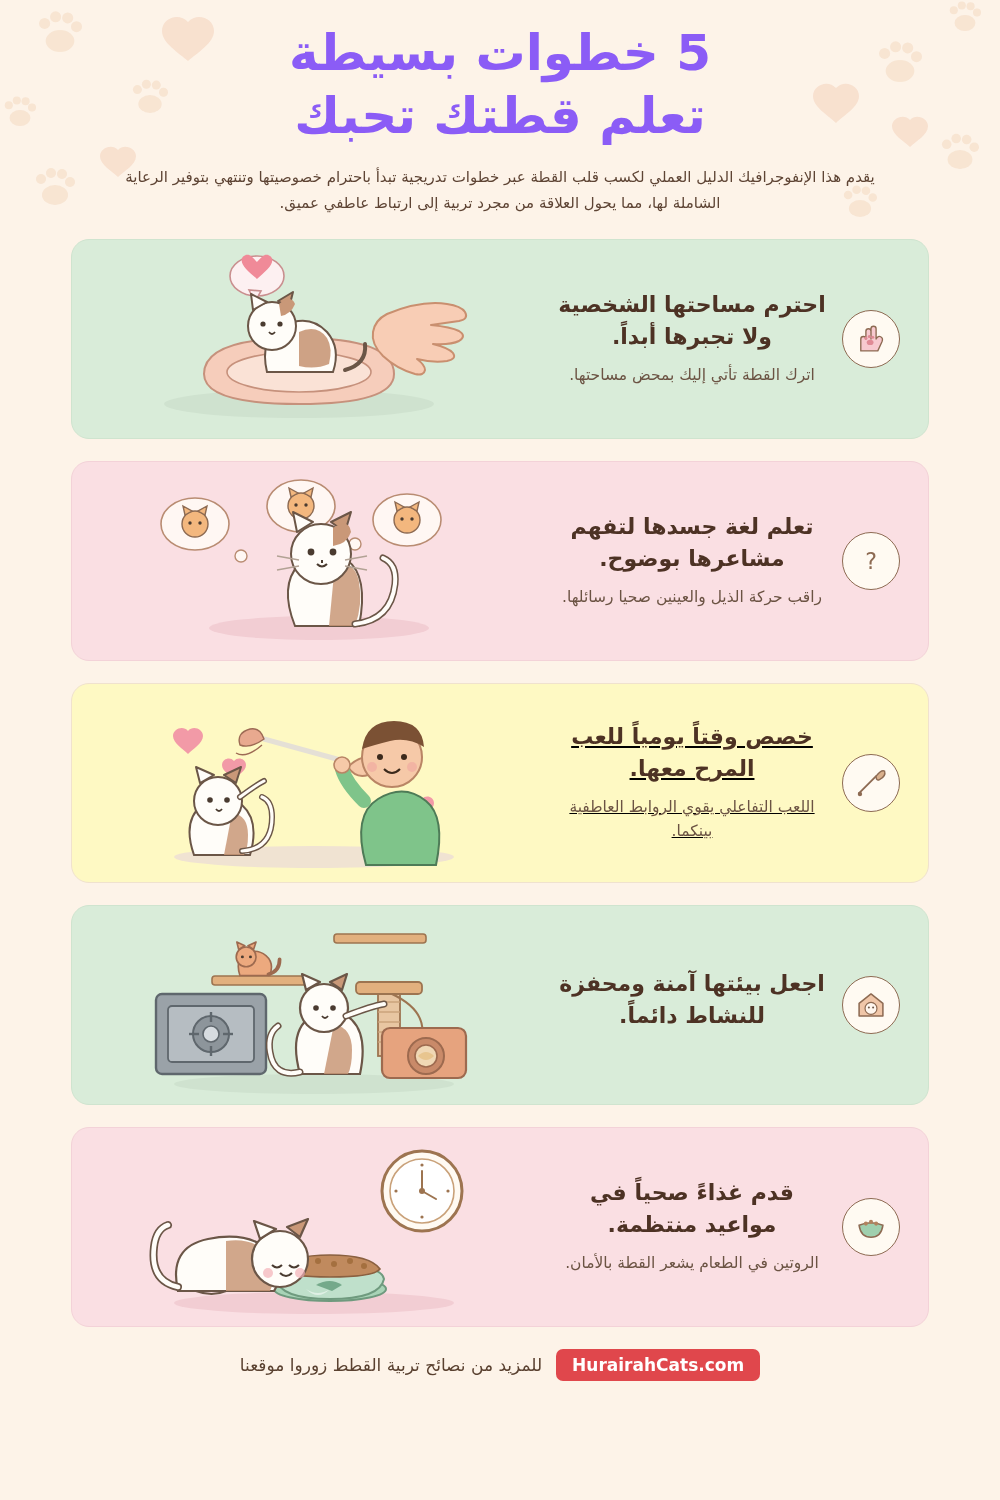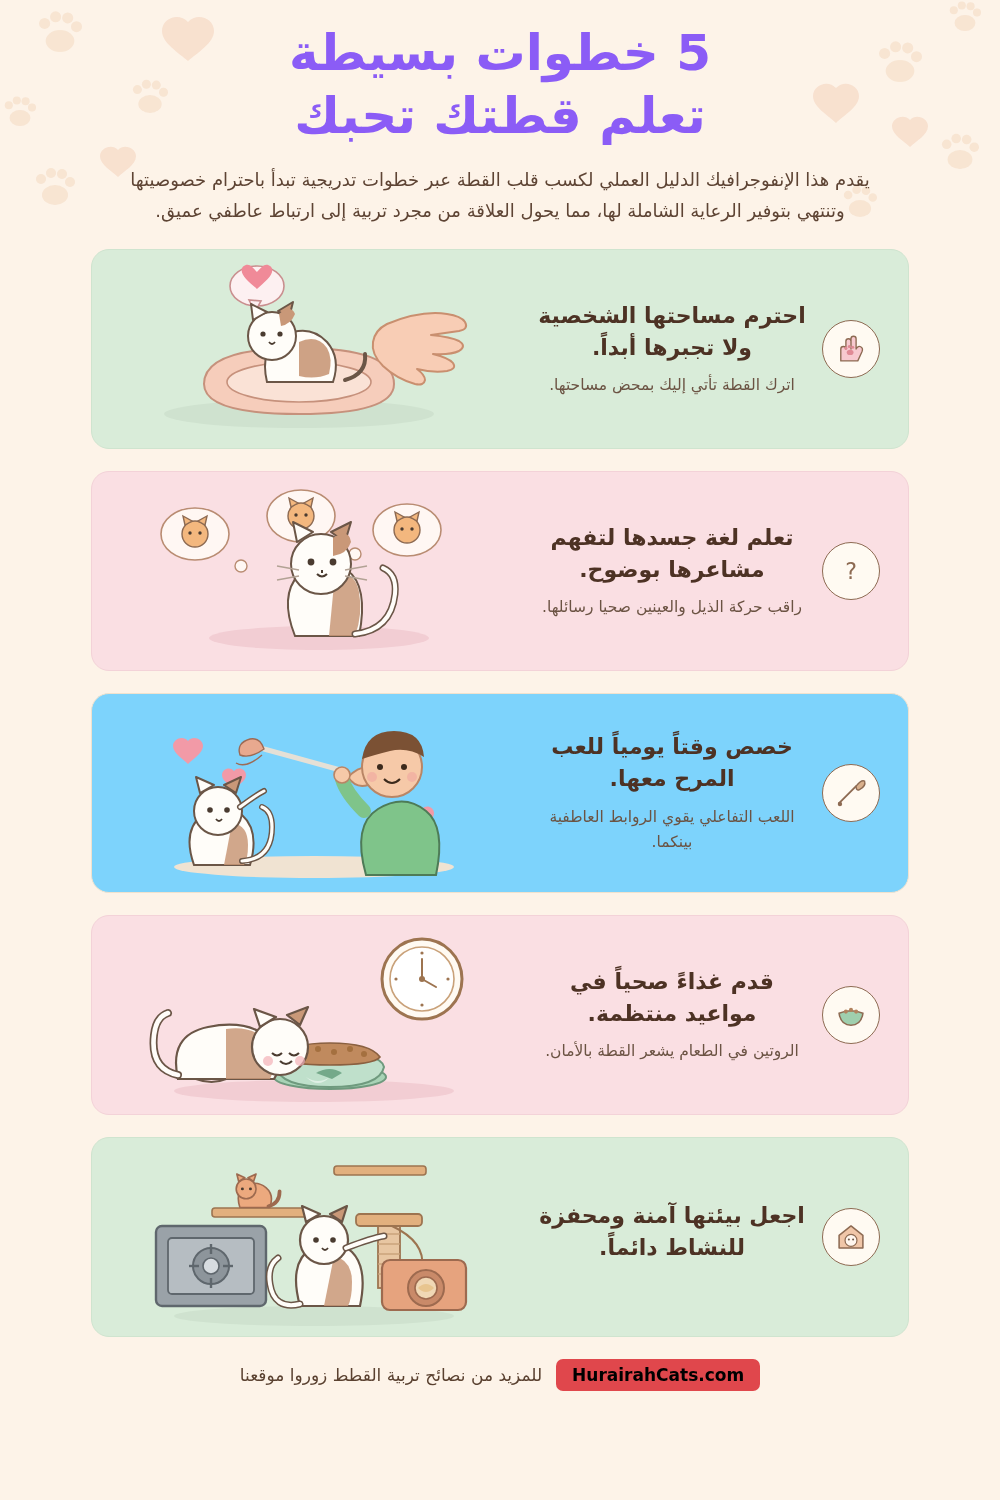--- a/index.html
+++ b/index.html
@@ -17,38 +17,38 @@
 
   
   .header { position: relative; z-index: 2; padding: 22px 60px 0; text-align: center; }
   .title {
     font-size: 50px; font-weight: bold; color: #8b5cf6;
     line-height: 1.25; letter-spacing: 0px;
   }
   .title .line { display: block; }
   .intro {
     margin: 18px auto 16px; max-width: 790px;
-    font-size: 18px; line-height: 1.72; color: #5e4434;
+    font-size: 15px; line-height: 1.72; color: #5e4434;
   }
 
   
-  .steps { position: relative; z-index: 2; margin-top: 22px; padding: 0 91px; }
+  .steps { position: relative; z-index: 2; margin-top: 22px; padding: 0 71px; }
   .step {
     position: relative;
     border-radius: 18px;
     margin-bottom: 22px;
     display: flex;
     align-items: center;
     min-height: 196px;
     padding: 14px 22px 14px 14px;
     border: 1px solid rgba(0,0,0,.06);
   }
   .step.green { background: #d9ecd9; border-color:#cfe4cf; }
   .step.pink  { background: #fadfe3; border-color:#f3d2d8; }
-  .step.cream { background: #7dd3fc; border-color:#f0e2ce; }
+  .step.cream { background: #fef9c3; border-color:#f0e2ce;text-decoration:underline; }
 
   .badge {
     width: 58px; height: 58px; border-radius: 50%;
     border: 1.6px solid #8d6a52;
     background: #fffaf2;
     display: flex; align-items: center; justify-content: center;
     flex: 0 0 58px;
     margin-inline-start: 6px;
   }
   .text-col {
@@ -70,21 +70,21 @@
   }
 
   
   .footer {
     position: relative; z-index: 2;
     display: flex; align-items: center; justify-content: center; gap: 14px;
     margin-top: 6px;
     font-size: 17px; color: #5a4130;
   }
   .brand {
-    background: #e0474c; color: #000000;
+    background: #e0474c; color: #ffffff;
     font-weight: bold; font-size: 17px;
     padding: 6px 16px; border-radius: 7px;
     direction: ltr;
   }
 </style>
 </head>
 <body>
 
 <div class="bg-deco">
   <svg width="1000" height="1500" viewBox="0 0 1000 1500" style="position:absolute;inset:0">
@@ -330,20 +330,96 @@
           <circle cx="84" cy="100" r="24" fill="#fffdf9" stroke="#6b5647" stroke-width="2"></circle>
           <path d="M66 82 l-4-16 l18 8z" fill="#fffdf9" stroke="#6b5647" stroke-width="2" stroke-linejoin="round"></path>
           <path d="M102 82 l5-16 l-17 8z" fill="#c99878" stroke="#6b5647" stroke-width="2" stroke-linejoin="round"></path>
           <circle cx="76" cy="99" r="2.8" fill="#4a3b30"></circle>
           <circle cx="93" cy="99" r="2.8" fill="#4a3b30"></circle>
           <path d="M82 108 q3 4 6 0" stroke="#4a3b30" stroke-width="1.8" fill="none"></path>
           <path d="M108 150 q30 -2 30 -34 q0 -16 -10 -20" stroke="#6b5647" stroke-width="6" fill="none" stroke-linecap="round"></path>
           <path d="M108 150 q30 -2 30 -34 q0 -16 -10 -20" stroke="#fffdf9" stroke-width="3.2" fill="none" stroke-linecap="round"></path>
           <path d="M106 96 q16 -12 24 -16" stroke="#6b5647" stroke-width="6" fill="none" stroke-linecap="round"></path>
           <path d="M106 96 q16 -12 24 -16" stroke="#fffdf9" stroke-width="3" fill="none" stroke-linecap="round"></path>
+        </g>
+      </svg>
+    </div>
+  </div>
+
+  <div class="step green">
+    <div class="badge">
+      <svg width="34" height="34" viewBox="0 0 40 40">
+        <path d="M6 18 L20 7 L34 18 V33 H6z" fill="#f0c6a8" stroke="#8d6a52" stroke-width="1.8" stroke-linejoin="round"></path>
+        <circle cx="20" cy="24" r="7" fill="#fff6ee" stroke="#8d6a52" stroke-width="1.4"></circle>
+        <circle cx="17.5" cy="23" r="1.2" fill="#6b5647"></circle>
+          <circle cx="22.5" cy="23" r="1.2" fill="#6b5647"></circle>
+      </svg>
+    </div>
+    <div class="text-col">
+      <div class="step-title">اجعل بيئتها آمنة ومحفزة للنشاط دائماً.</div>
+      <div class="step-sub"></div>
+    </div>
+    <div class="art">
+      <svg width="360" height="178" viewBox="0 0 360 178">
+        <ellipse cx="180" cy="168" rx="140" ry="10" fill="#cfe2cf"></ellipse>
+
+        <rect x="200" y="18" width="92" height="9" rx="3" fill="#e2b07e" stroke="#9d7450" stroke-width="1.6"></rect>
+
+        <rect x="78" y="60" width="96" height="9" rx="3" fill="#e2b07e" stroke="#9d7450" stroke-width="1.6"></rect>
+        <g transform="translate(96,26) scale(0.62)">
+          <path d="M16 54 q-8-24 8-34 q18-11 34 2 q14 12 6 32z" fill="#eca97e" stroke="#9d6a4f" stroke-width="2.6"></path>
+          <circle cx="26" cy="24" r="16" fill="#eca97e" stroke="#9d6a4f" stroke-width="2.6"></circle>
+          <path d="M14 12 l-3-12 l13 6z" fill="#eca97e" stroke="#9d6a4f" stroke-width="2.6" stroke-linejoin="round"></path>
+          <path d="M38 12 l4-12 l-13 6z" fill="#eca97e" stroke="#9d6a4f" stroke-width="2.6" stroke-linejoin="round"></path>
+          <circle cx="20" cy="24" r="2.4" fill="#4a3b30"></circle>
+            <circle cx="33" cy="24" r="2.4" fill="#4a3b30"></circle>
+          <path d="M62 52 q18 -4 18 -24" stroke="#9d6a4f" stroke-width="6" fill="none" stroke-linecap="round"></path>
+        </g>
+
+        <rect x="22" y="78" width="110" height="80" rx="6" fill="#9aa2a8" stroke="#5f676d" stroke-width="2.4"></rect>
+        <rect x="34" y="90" width="86" height="56" rx="4" fill="#b6bdc2" stroke="#5f676d" stroke-width="1.8"></rect>
+        <circle cx="77" cy="118" r="18" fill="#8d959b" stroke="#5f676d" stroke-width="2"></circle>
+        <circle cx="77" cy="118" r="8" fill="#d7dce0" stroke="#5f676d" stroke-width="1.6"></circle>
+        <g stroke="#5f676d" stroke-width="2.4">
+            <path d="M77 96 v10"></path>
+            <path d="M77 130 v10"></path>
+            <path d="M55 118 h10"></path>
+            <path d="M89 118 h10"></path>
+          </g>
+
+        <rect x="244" y="78" width="22" height="62" fill="#e8c6a2" stroke="#9d7450" stroke-width="1.8"></rect>
+        <g stroke="#c9a179" stroke-width="1.4">
+          <path d="M244 86 h22"></path>
+            <path d="M244 96 h22"></path>
+            <path d="M244 106 h22"></path>
+            <path d="M244 116 h22"></path>
+            <path d="M244 126 h22"></path>
+        </g>
+        <rect x="222" y="66" width="66" height="12" rx="4" fill="#e2b07e" stroke="#9d7450" stroke-width="1.8"></rect>
+        <path d="M258 78 q34 16 30 42" stroke="#9d7450" stroke-width="2" fill="none"></path>
+        <circle cx="290" cy="126" r="11" fill="#f3c5b0" stroke="#9d7450" stroke-width="1.8"></circle>
+
+        <rect x="248" y="112" width="84" height="50" rx="8" fill="#e6a37e" stroke="#9d6a4f" stroke-width="2.2"></rect>
+        <circle cx="292" cy="140" r="18" fill="#c98a69" stroke="#9d6a4f" stroke-width="2"></circle>
+        <circle cx="292" cy="140" r="11" fill="#f0d8b5" stroke="#9d6a4f" stroke-width="1.6"></circle>
+        <path d="M284 140 q8 -8 16 0 q-8 8 -16 0z" fill="#e8c58f"></path>
+
+        <g>
+          <path d="M166 158 q-12-44 12-58 q22-13 40 4 q16 16 8 54z" fill="#fffdf9" stroke="#6b5647" stroke-width="2.2"></path>
+          <path d="M200 108 q18 4 18 26 q0 16 -4 24 l-24 0z" fill="#c99878" opacity=".85"></path>
+          <circle cx="190" cy="92" r="24" fill="#fffdf9" stroke="#6b5647" stroke-width="2.2"></circle>
+          <path d="M172 74 l-4-16 l18 8z" fill="#fffdf9" stroke="#6b5647" stroke-width="2.2" stroke-linejoin="round"></path>
+          <path d="M208 74 l5-16 l-17 8z" fill="#c99878" stroke="#6b5647" stroke-width="2.2" stroke-linejoin="round"></path>
+          <circle cx="182" cy="92" r="2.8" fill="#4a3b30"></circle>
+          <circle cx="199" cy="92" r="2.8" fill="#4a3b30"></circle>
+          <path d="M188 100 q3 4 6 0" stroke="#4a3b30" stroke-width="1.8" fill="none"></path>
+          <path d="M212 100 q26 -10 38 -12" stroke="#6b5647" stroke-width="7" fill="none" stroke-linecap="round"></path>
+          <path d="M212 100 q26 -10 38 -12" stroke="#fffdf9" stroke-width="4" fill="none" stroke-linecap="round"></path>
+          <path d="M166 156 q-26 6 -30 -20 q-3 -18 8 -26" stroke="#6b5647" stroke-width="7" fill="none" stroke-linecap="round"></path>
+          <path d="M166 156 q-26 6 -30 -20 q-3 -18 8 -26" stroke="#fffdf9" stroke-width="4" fill="none" stroke-linecap="round"></path>
         </g>
       </svg>
     </div>
   </div>
 
   <div class="step pink">
     <div class="badge">
       <svg width="34" height="34" viewBox="0 0 40 40">
         <path d="M6 18 q14-6 28 0 q-2 14 -14 14 q-12 0 -14 -14z" fill="#9fcfae" stroke="#8d6a52" stroke-width="1.8"></path>
         <g fill="#b2825e">
@@ -400,94 +476,18 @@
           <circle cx="134" cy="134" r="5" fill="#f3b0b8" opacity=".7"></circle>
           <circle cx="166" cy="134" r="5" fill="#f3b0b8" opacity=".7"></circle>
           <path d="M44 148 q-28 -6 -24 -40 q2 -18 14 -22" stroke="#6b5647" stroke-width="8" fill="none" stroke-linecap="round"></path>
           <path d="M44 148 q-28 -6 -24 -40 q2 -18 14 -22" stroke="#fffdf9" stroke-width="4.6" fill="none" stroke-linecap="round"></path>
           <path d="M62 152 q16 6 30 0" stroke="#6b5647" stroke-width="2" fill="none"></path>
         </g>
       </svg>
     </div>
   </div>
 
-  <div class="step green">
-    <div class="badge">
-      <svg width="34" height="34" viewBox="0 0 40 40">
-        <path d="M6 18 L20 7 L34 18 V33 H6z" fill="#f0c6a8" stroke="#8d6a52" stroke-width="1.8" stroke-linejoin="round"></path>
-        <circle cx="20" cy="24" r="7" fill="#fff6ee" stroke="#8d6a52" stroke-width="1.4"></circle>
-        <circle cx="17.5" cy="23" r="1.2" fill="#6b5647"></circle>
-          <circle cx="22.5" cy="23" r="1.2" fill="#6b5647"></circle>
-      </svg>
-    </div>
-    <div class="text-col">
-      <div class="step-title">اجعل بيئتها آمنة ومحفزة للنشاط دائماً.</div>
-      <div class="step-sub"></div>
-    </div>
-    <div class="art">
-      <svg width="360" height="178" viewBox="0 0 360 178">
-        <ellipse cx="180" cy="168" rx="140" ry="10" fill="#cfe2cf"></ellipse>
-
-        <rect x="200" y="18" width="92" height="9" rx="3" fill="#e2b07e" stroke="#9d7450" stroke-width="1.6"></rect>
-
-        <rect x="78" y="60" width="96" height="9" rx="3" fill="#e2b07e" stroke="#9d7450" stroke-width="1.6"></rect>
-        <g transform="translate(96,26) scale(0.62)">
-          <path d="M16 54 q-8-24 8-34 q18-11 34 2 q14 12 6 32z" fill="#eca97e" stroke="#9d6a4f" stroke-width="2.6"></path>
-          <circle cx="26" cy="24" r="16" fill="#eca97e" stroke="#9d6a4f" stroke-width="2.6"></circle>
-          <path d="M14 12 l-3-12 l13 6z" fill="#eca97e" stroke="#9d6a4f" stroke-width="2.6" stroke-linejoin="round"></path>
-          <path d="M38 12 l4-12 l-13 6z" fill="#eca97e" stroke="#9d6a4f" stroke-width="2.6" stroke-linejoin="round"></path>
-          <circle cx="20" cy="24" r="2.4" fill="#4a3b30"></circle>
-            <circle cx="33" cy="24" r="2.4" fill="#4a3b30"></circle>
-          <path d="M62 52 q18 -4 18 -24" stroke="#9d6a4f" stroke-width="6" fill="none" stroke-linecap="round"></path>
-        </g>
-
-        <rect x="22" y="78" width="110" height="80" rx="6" fill="#9aa2a8" stroke="#5f676d" stroke-width="2.4"></rect>
-        <rect x="34" y="90" width="86" height="56" rx="4" fill="#b6bdc2" stroke="#5f676d" stroke-width="1.8"></rect>
-        <circle cx="77" cy="118" r="18" fill="#8d959b" stroke="#5f676d" stroke-width="2"></circle>
-        <circle cx="77" cy="118" r="8" fill="#d7dce0" stroke="#5f676d" stroke-width="1.6"></circle>
-        <g stroke="#5f676d" stroke-width="2.4">
-            <path d="M77 96 v10"></path>
-            <path d="M77 130 v10"></path>
-            <path d="M55 118 h10"></path>
-            <path d="M89 118 h10"></path>
-          </g>
-
-        <rect x="244" y="78" width="22" height="62" fill="#e8c6a2" stroke="#9d7450" stroke-width="1.8"></rect>
-        <g stroke="#c9a179" stroke-width="1.4">
-          <path d="M244 86 h22"></path>
-            <path d="M244 96 h22"></path>
-            <path d="M244 106 h22"></path>
-            <path d="M244 116 h22"></path>
-            <path d="M244 126 h22"></path>
-        </g>
-        <rect x="222" y="66" width="66" height="12" rx="4" fill="#e2b07e" stroke="#9d7450" stroke-width="1.8"></rect>
-        <path d="M258 78 q34 16 30 42" stroke="#9d7450" stroke-width="2" fill="none"></path>
-        <circle cx="290" cy="126" r="11" fill="#f3c5b0" stroke="#9d7450" stroke-width="1.8"></circle>
-
-        <rect x="248" y="112" width="84" height="50" rx="8" fill="#e6a37e" stroke="#9d6a4f" stroke-width="2.2"></rect>
-        <circle cx="292" cy="140" r="18" fill="#c98a69" stroke="#9d6a4f" stroke-width="2"></circle>
-        <circle cx="292" cy="140" r="11" fill="#f0d8b5" stroke="#9d6a4f" stroke-width="1.6"></circle>
-        <path d="M284 140 q8 -8 16 0 q-8 8 -16 0z" fill="#e8c58f"></path>
-
-        <g>
-          <path d="M166 158 q-12-44 12-58 q22-13 40 4 q16 16 8 54z" fill="#fffdf9" stroke="#6b5647" stroke-width="2.2"></path>
-          <path d="M200 108 q18 4 18 26 q0 16 -4 24 l-24 0z" fill="#c99878" opacity=".85"></path>
-          <circle cx="190" cy="92" r="24" fill="#fffdf9" stroke="#6b5647" stroke-width="2.2"></circle>
-          <path d="M172 74 l-4-16 l18 8z" fill="#fffdf9" stroke="#6b5647" stroke-width="2.2" stroke-linejoin="round"></path>
-          <path d="M208 74 l5-16 l-17 8z" fill="#c99878" stroke="#6b5647" stroke-width="2.2" stroke-linejoin="round"></path>
-          <circle cx="182" cy="92" r="2.8" fill="#4a3b30"></circle>
-          <circle cx="199" cy="92" r="2.8" fill="#4a3b30"></circle>
-          <path d="M188 100 q3 4 6 0" stroke="#4a3b30" stroke-width="1.8" fill="none"></path>
-          <path d="M212 100 q26 -10 38 -12" stroke="#6b5647" stroke-width="7" fill="none" stroke-linecap="round"></path>
-          <path d="M212 100 q26 -10 38 -12" stroke="#fffdf9" stroke-width="4" fill="none" stroke-linecap="round"></path>
-          <path d="M166 156 q-26 6 -30 -20 q-3 -18 8 -26" stroke="#6b5647" stroke-width="7" fill="none" stroke-linecap="round"></path>
-          <path d="M166 156 q-26 6 -30 -20 q-3 -18 8 -26" stroke="#fffdf9" stroke-width="4" fill="none" stroke-linecap="round"></path>
-        </g>
-      </svg>
-    </div>
-  </div>
-
 </div>
 
 <div class="footer">
   <span class="brand">HurairahCats.com</span>
   <span>للمزيد من نصائح تربية القطط زوروا موقعنا</span>
 </div>
 
 </body></html>

